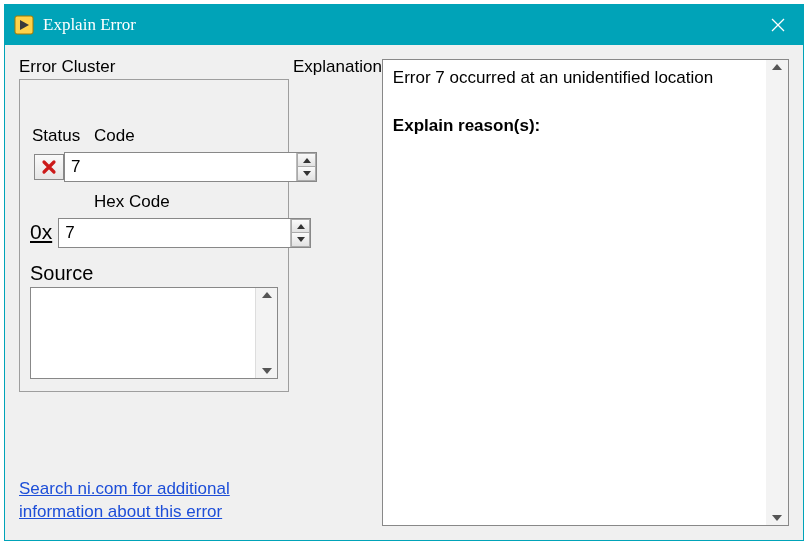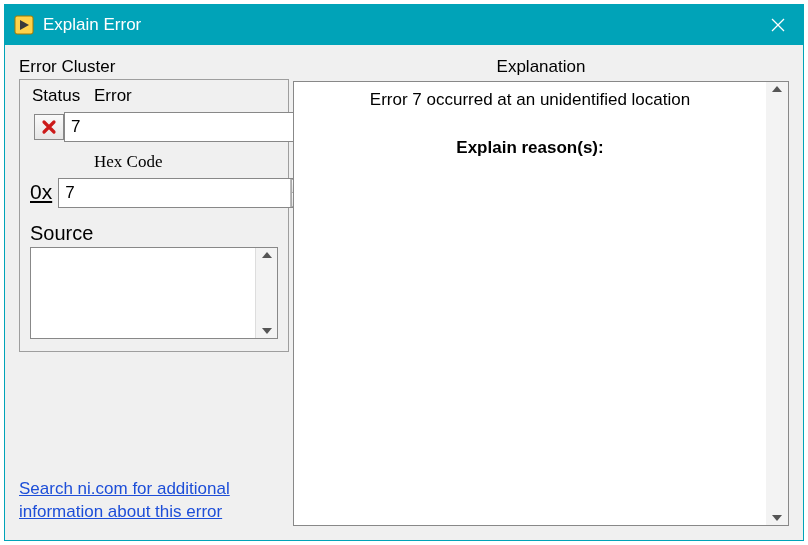--- a/index.html
+++ b/index.html
@@ -22,20 +22,21 @@
   }
   .titlebar {
     height: 40px;
     background: #00a3b8;
     color: #fff;
     display: flex;
     align-items: center;
     padding: 0 0 0 8px;
     font-size: 17px;
     font-weight: 400;
+    font-family: Liberation Serif, serif;
   }
   .titlebar .app-icon {
     width: 22px; height: 22px;
     margin-right: 8px;
     display: inline-flex;
     align-items: center;
     justify-content: center;
   }
   .titlebar .title-text { flex: 0 0 auto; }
   .titlebar .spacer { flex: 1 1 auto; }
@@ -51,33 +52,32 @@
     gap: 4px;
   }
   .left {
     width: 270px;
     display: flex;
     flex-direction: column;
   }
   .right {
     flex: 1 1 auto;
     display: flex;
-    flex-direction: column;
-    text-align: center;
+    flex-direction: row;
   }
   .section-label {
     font-size: 17px;
     margin-bottom: 2px;
   }
   .cluster-box {
     border: 1px solid #9e9e9e;
     background: #f0f0f0;
     padding: 6px 10px 12px 10px;
   }
-  .row { display: flex; align-items: center; }
+  .row { display: flex; align-items: center; margin-top: 40px; }
   .row + .row { margin-top: 4px; }
   .status-col { width: 64px; text-align: left; padding-left: 2px; }
   .code-col { flex: 1 1 auto; }
   .field-label { font-size: 17px; }
   .status-indicator {
     width: 30px; height: 26px;
     border: 1px solid #888;
     background: linear-gradient(#fafafa,#e6e6e6);
     margin-top: 2px;
     margin-left: 2px;
@@ -221,21 +221,21 @@
 
   <div class="content">
 
     <div class="left">
       <div class="section-label">Error Cluster</div>
 
       <div class="cluster-box">
 
         <div class="row">
           <div class="status-col field-label">Status</div>
-          <div class="code-col field-label">Error</div>
+          <div class="code-col field-label">Code</div>
         </div>
 
         <div class="row">
           <div class="status-col">
             <div class="status-indicator">
               <svg width="16" height="16" viewBox="0 0 16 16">
                 <path d="M3 3 L13 13 M13 3 L3 13" stroke="#cc1a1a" stroke-width="3.2" stroke-linecap="round"></path>
               </svg>
             </div>
           </div>
@@ -247,21 +247,21 @@
                     <span class="arrow up sm"></span>
                   </div>
                 <div class="spin-btn">
                     <span class="arrow down sm"></span>
                   </div>
               </div>
             </div>
           </div>
         </div>
 
-        <div class="row" style="margin-top:10px;font-family:Liberation Serif, serif;">
+        <div class="row" style="margin-top:10px;">
           <div class="status-col"></div>
           <div class="code-col field-label">Hex Code</div>
         </div>
 
         <div class="row">
           <div class="hex-prefix">0x</div>
           <div class="code-col">
             <div class="input-wrap">
               <input class="num-input" value="7" style="">
               <div class="spinner">

